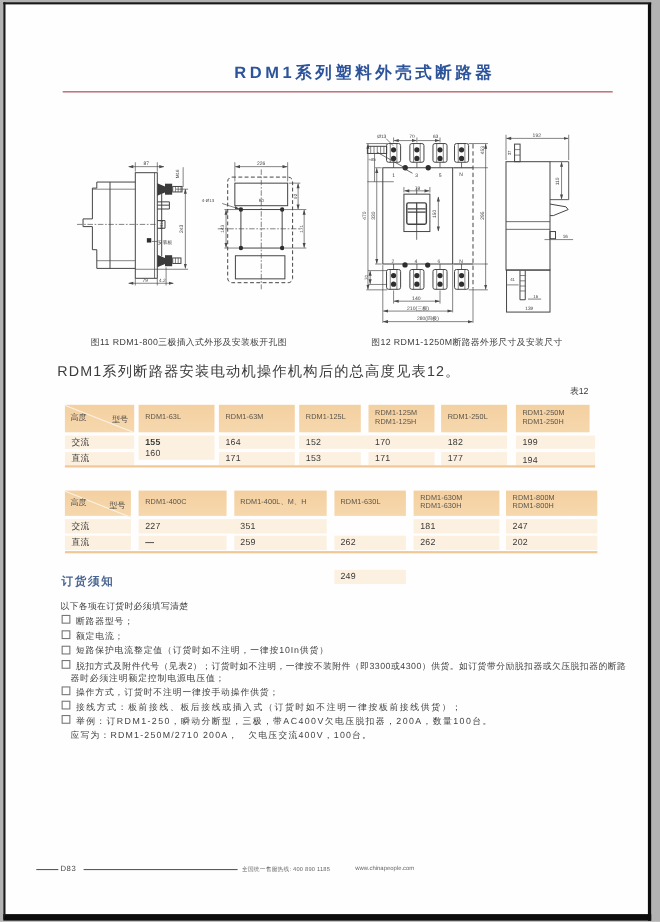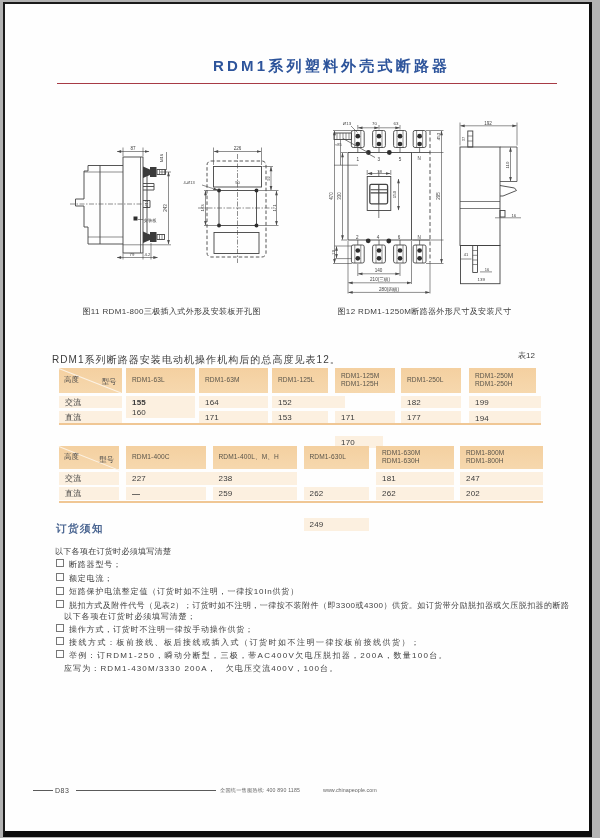--- a/index.html
+++ b/index.html
@@ -306,21 +306,21 @@
   <path d="M480,271.9 H492" stroke-width="0.6"></path>
 
   <text x="477.5" y="281.4" font-size="4.4" fill="#3f3f3f" stroke="none">139</text>
 </g>
 </svg>
 
 <div class="abs" style="left:82.5px;top:306px;font-size:8px;color:#3c3c3c;letter-spacing:0.35px;filter:blur(0.25px);">图11  RDM1-800三极插入式外形及安装板开孔图</div>
 
 <div class="abs" style="left:337.5px;top:306px;font-size:8px;color:#3c3c3c;letter-spacing:0.35px;filter:blur(0.25px);">图12 RDM1-1250M断路器外形尺寸及安装尺寸</div>
 
-<div class="abs" style="left:52px;top:353px;font-size:10px;color:#3c3c3c;letter-spacing:1.05px;filter:blur(0.25px);">RDM1系列断路器安装电动机操作机构后的总高度见表12。</div>
+<div class="abs" style="left:52px;top:329px;font-size:13px;color:#3c3c3c;letter-spacing:1.05px;filter:blur(0.25px);">RDM1系列断路器安装电动机操作机构后的总高度见表12。</div>
 
 <div class="abs" style="left:505px;top:350px;width:30px;text-align:right;font-size:8px;color:#3c3c3c;filter:blur(0.25px);">表12</div>
 
 <div class="abs" id="table1" style="left:0;top:0;filter:blur(0.25px);">
 
   <div class="abs hcell" style="left:59px;top:368px;width:62.5px;height:24.5px;">
     <div class="abs" style="left:0;top:0;width:67px;height:1.2px;background:#fcf2e4;transform:rotate(21.4deg);transform-origin:0 0;"></div>
     <div class="abs" style="left:5px;top:6.5px;font-size:7.4px;color:#4a4a4a;">高度</div>
     <div class="abs" style="right:5px;top:9px;font-size:7.4px;color:#4a4a4a;">型号</div>
   </div>
@@ -348,21 +348,21 @@
     </div>
   <div class="abs dcell" style="left:126px;top:396px;width:68.5px;height:12.4px;font-weight:bold;">
       <span>155</span>
     </div>
   <div class="abs dcell" style="left:199px;top:396px;width:68.5px;height:12.4px;">
       <span>164</span>
     </div>
   <div class="abs dcell" style="left:272px;top:396px;width:56px;height:12.4px;padding-left:17px;">
       <span>152</span>
     </div>
-  <div class="abs dcell" style="left:335px;top:396px;width:48px;height:12.4px;margin-top:40px;">
+  <div class="abs dcell" style="left:335px;top:396px;width:80px;height:12.4px;">
       <span>170</span>
     </div>
   <div class="abs dcell" style="left:401px;top:396px;width:60px;height:12.4px;">
       <span>182</span>
     </div>
   <div class="abs dcell" style="left:469px;top:396px;width:72px;height:12.4px;">
       <span>199</span>
     </div>
 
   <div class="abs dcell" style="left:59px;top:410.6px;width:62.5px;height:12px;">
@@ -413,21 +413,21 @@
       <span>RDM1-800M<br>RDM1-800H</span>
     </div>
 
   <div class="abs dcell" style="left:59px;top:471.5px;width:60px;height:13px;">
       <span>交流</span>
     </div>
   <div class="abs dcell" style="left:126px;top:471.5px;width:102px;height:13px;">
       <span>227</span>
     </div>
   <div class="abs dcell" style="left:212.5px;top:471.5px;width:84.5px;height:13px;">
-      <span>238</span>
+      <span>351</span>
     </div>
   <div class="abs dcell" style="left:303.5px;top:471.5px;width:65.5px;height:13px;margin-top:46px;">
       <span>249</span>
     </div>
   <div class="abs dcell" style="left:376px;top:471.5px;width:78px;height:13px;">
       <span>181</span>
     </div>
   <div class="abs dcell" style="left:460px;top:471.5px;width:83px;height:13px;">
       <span>247</span>
     </div>
@@ -461,29 +461,29 @@
   <div class="abs nline" style="left:55px;top:545.5px;letter-spacing:0.3px;">以下各项在订货时必须填写清楚</div>
 
   <div class="abs nline" style="left:56px;top:558.5px;"><span class="cb"></span>断路器型号；</div>
 
   <div class="abs nline" style="left:56px;top:572.5px;"><span class="cb"></span>额定电流；</div>
 
   <div class="abs nline" style="left:56px;top:586px;"><span class="cb"></span>短路保护电流整定值（订货时如不注明，一律按10In供货）</div>
 
   <div class="abs nline" style="left:56px;top:599.5px;letter-spacing:0.45px;"><span class="cb"></span>脱扣方式及附件代号（见表2）；订货时如不注明，一律按不装附件（即3300或4300）供货。如订货带分励脱扣器或欠压脱扣器的断路</div>
 
-  <div class="abs nline" style="left:64px;top:611px;">以下各项在订货时必须填写清楚；</div>
+  <div class="abs nline" style="left:64px;top:611px;">器时必须注明额定控制电源电压值；</div>
 
   <div class="abs nline" style="left:56px;top:623.5px;"><span class="cb"></span>操作方式，订货时不注明一律按手动操作供货；</div>
 
   <div class="abs nline" style="left:56px;top:636.5px;letter-spacing:1.5px;"><span class="cb"></span>接线方式：板前接线、板后接线或插入式（订货时如不注明一律按板前接线供货）；</div>
 
   <div class="abs nline" style="left:56px;top:649.5px;letter-spacing:1.3px;"><span class="cb"></span>举例：订RDM1-250，瞬动分断型，三极，带AC400V欠电压脱扣器，200A，数量100台。</div>
 
-  <div class="abs nline" style="left:64px;top:662.5px;letter-spacing:1.1px;">应写为：RDM1-430M/3330 200A，　欠电压交流400V，100台。</div>
+  <div class="abs nline" style="left:64px;top:662.5px;letter-spacing:1.1px;">应写为：RDM1-250M/2710 200A，　欠电压交流400V，100台。</div>
 </div>
 
 <div id="footer">
 
   <div class="abs" style="left:33px;top:789.5px;width:20px;height:1.2px;background:#5a5a5a;"></div>
 
   <div class="abs" style="left:55px;top:787px;font-size:7px;color:#474747;letter-spacing:0.5px;">D83</div>
 
   <div class="abs" style="left:76px;top:789.5px;width:140px;height:1.2px;background:#5a5a5a;"></div>
 

